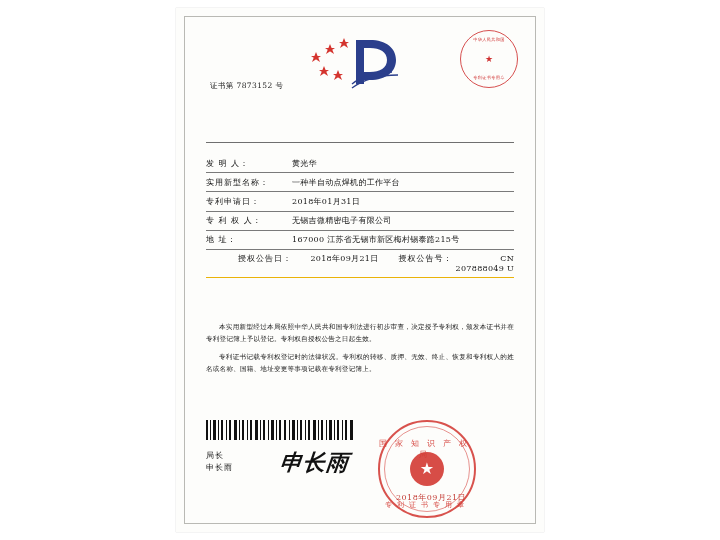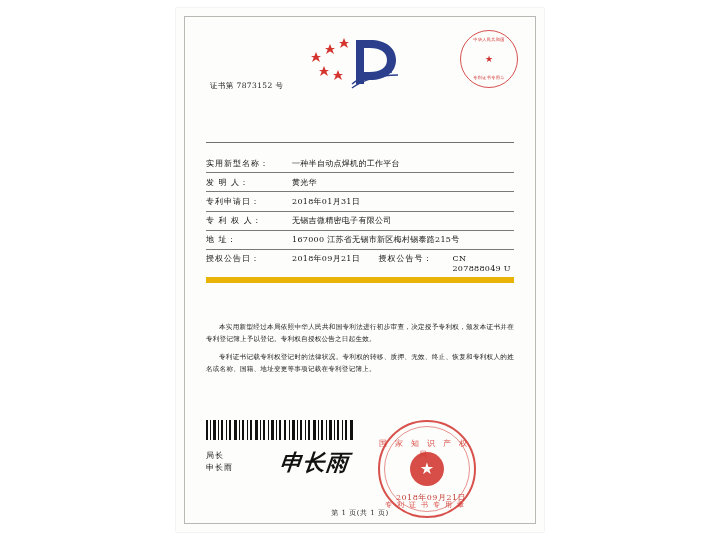--- a/index.html
+++ b/index.html
@@ -89,21 +89,22 @@
   }
   .flabel{
     width:86px;flex:none;
     letter-spacing:1px;
     white-space:nowrap;
   }
   .fvalue{flex:1;letter-spacing:.3px;}
   .frow2{
     display:flex;align-items:baseline;
     padding:4.5px 0;
-    border-bottom:6px solid #eab308;
+    border-bottom:1px solid #eab308;
+    text-align:right;
   }
   .frow2 .half{display:flex;align-items:baseline;}
   .frow2 .half.left{width:56%;}
   .frow2 .half.right{flex:1;}
   .frow2 .flabel{width:86px;}
   .frow2 .flabel.r{width:74px;}
 
   .paras{
     position:absolute;left:30px;right:30px;top:314px;
     font-size:6.6px;
@@ -228,27 +229,27 @@
         </g>
       </svg>
     </div>
 
 
     <div class="divider"></div>
 
     <div class="fields">
 
       <div class="frow">
+        <div class="flabel">发 明 人：</div>
+        <div class="fvalue">黄光华</div>
+      </div>
+
+      <div class="frow">
         <div class="flabel">实用新型名称：</div>
         <div class="fvalue">一种半自动点焊机的工作平台</div>
-      </div>
-
-      <div class="frow">
-        <div class="flabel">发 明 人：</div>
-        <div class="fvalue">黄光华</div>
       </div>
 
 
       <div class="frow">
         <div class="flabel">专利申请日：</div>
         <div class="fvalue">2018年01月31日</div>
       </div>
 
       <div class="frow">
         <div class="flabel">专 利 权 人：</div>
@@ -327,16 +328,15 @@
       <div class="ring"></div>
       <div class="ring2"></div>
       <div class="seal-arc">国家知识产权局</div>
       <div class="emblem">
           <span class="s">★</span>
         </div>
       <div class="seal-arc b">专利证书专用章</div>
     </div>
     <div class="seal-date">2018年09月21日</div>
 
-    <div class="footer">第 1 页(共 1 页)</div>
   </div>
 
 </div>
 
 </body></html>

